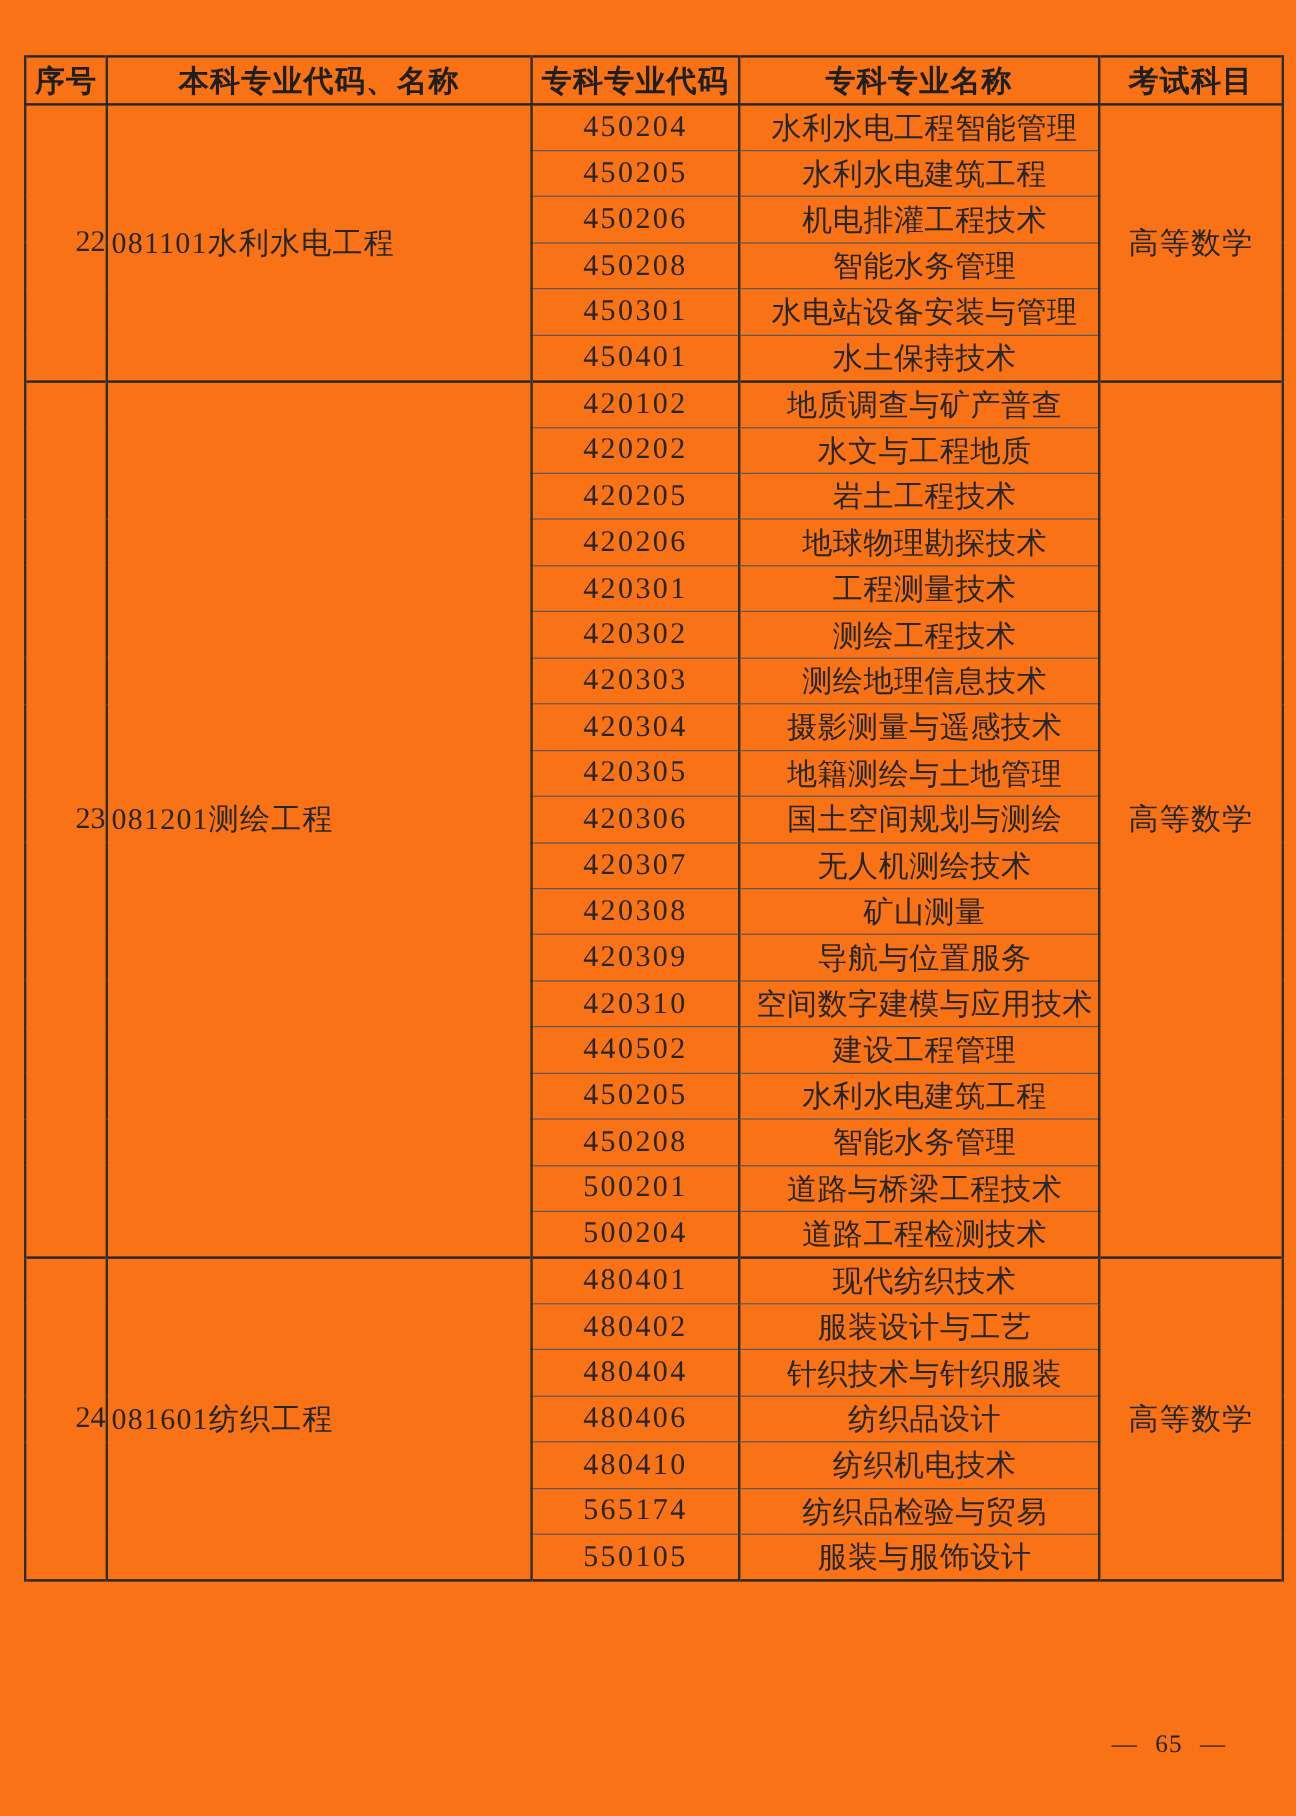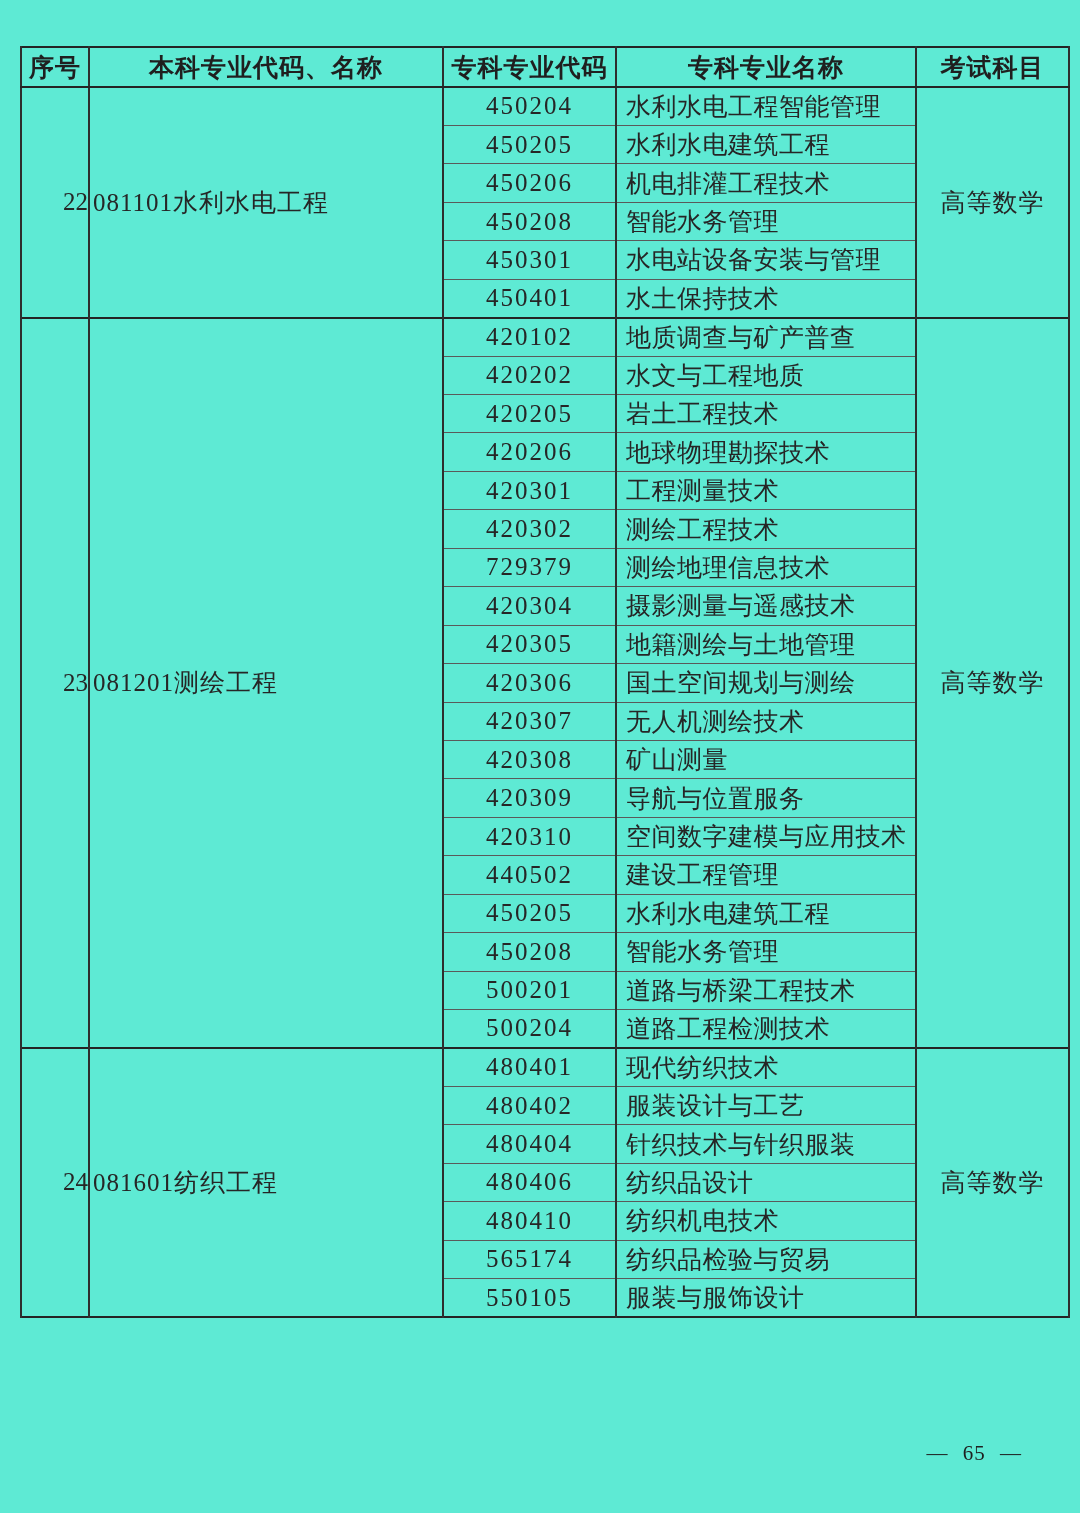--- a/index.html
+++ b/index.html
@@ -2,21 +2,21 @@
 <html><head>
 <meta charset="utf-8">
 <style>
   * { margin: 0; padding: 0; box-sizing: border-box; }
   html, body { background: #e9e9e9; }
   .page {
     position: relative;
     width: 1080px;
     height: 1513px;
     margin: 0 auto;
-    background: #5eead4;
+    background: #f97316;
     font-family: "Liberation Serif", "DejaVu Serif", serif;
     color: #262626;
     overflow: hidden;
   }
   table.majors {
     position: absolute;
     left: 20px;
     top: 46px;
     width: 1048px;
     border-collapse: collapse;
@@ -47,21 +47,21 @@
     white-space: nowrap;
   }
   tbody tr { height: 38.45px; }
   tbody tr.group-start td { border-top: 2.5px solid #242424; }
   .seq-cell   { text-align: right; }
   .jcode-cell { text-align: center; letter-spacing: 2px; }
   .exam-cell  { text-align: center; letter-spacing: 1px; }
   .bachelor-cell { text-align: left; padding-left: 3px; }
   .bachelor-cell .bcode { letter-spacing: 1px; }
   .bachelor-cell .bname { letter-spacing: 1px; }
-  .jname-cell { text-align: left; padding-left: 9px; letter-spacing: 0.5px; margin-left: 17px; }
+  .jname-cell { text-align: center; padding-left: 9px; letter-spacing: 0.5px; margin-left: 17px; }
   .page-number {
     position: absolute;
     top: 1441px;
     right: 58px;
     font-size: 21px;
     color: #1f1f1f;
     word-spacing: 8px;
     letter-spacing: 1px;
   }
 </style>
@@ -136,21 +136,21 @@
         </tr>
         <tr>
           <td class="jcode-cell">420301</td>
           <td class="jname-cell">工程测量技术</td>
         </tr>
         <tr>
           <td class="jcode-cell">420302</td>
           <td class="jname-cell">测绘工程技术</td>
         </tr>
         <tr>
-          <td class="jcode-cell">729379</td>
+          <td class="jcode-cell">420303</td>
           <td class="jname-cell">测绘地理信息技术</td>
         </tr>
         <tr>
           <td class="jcode-cell">420304</td>
           <td class="jname-cell">摄影测量与遥感技术</td>
         </tr>
         <tr>
           <td class="jcode-cell">420305</td>
           <td class="jname-cell">地籍测绘与土地管理</td>
         </tr>

